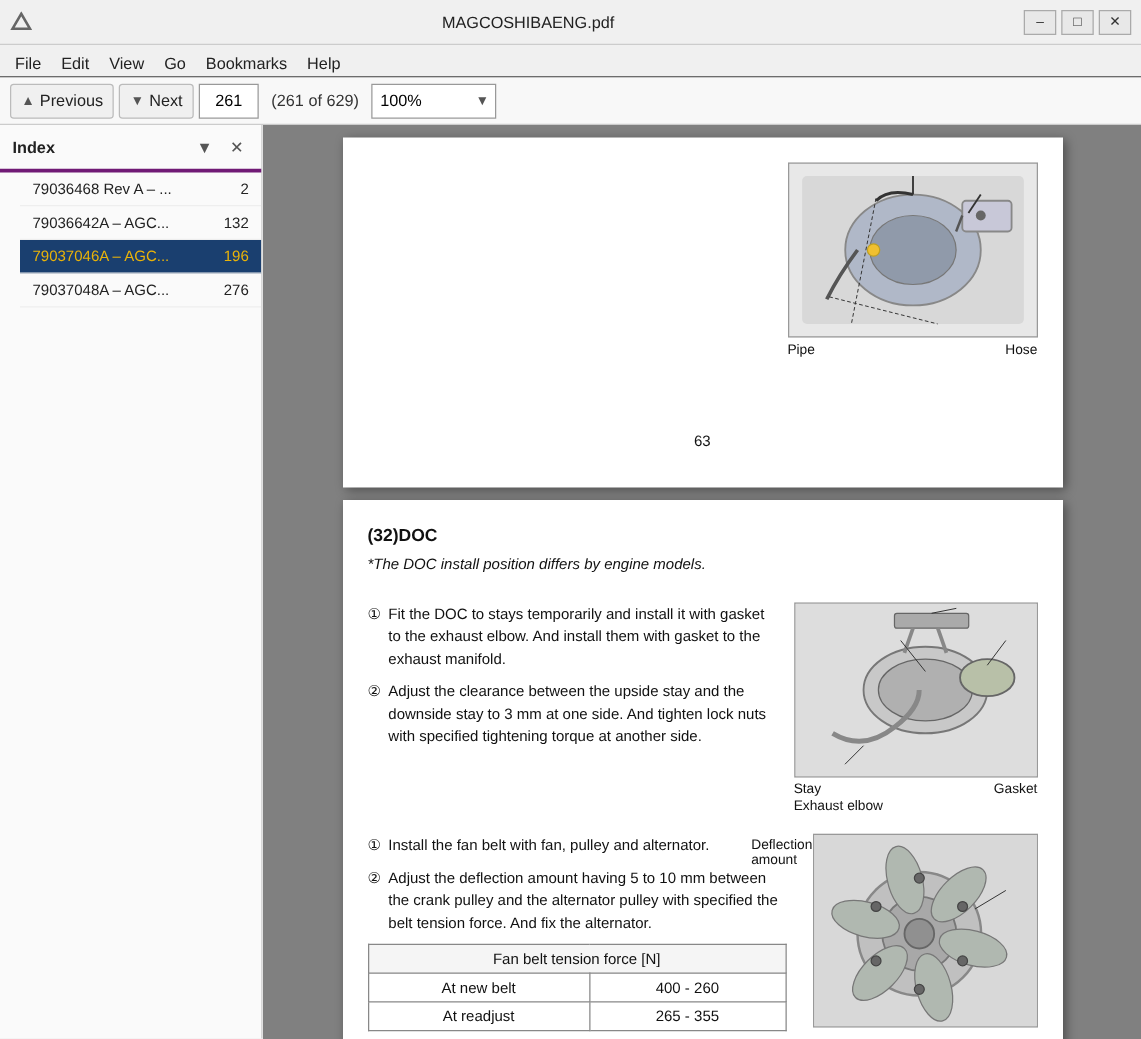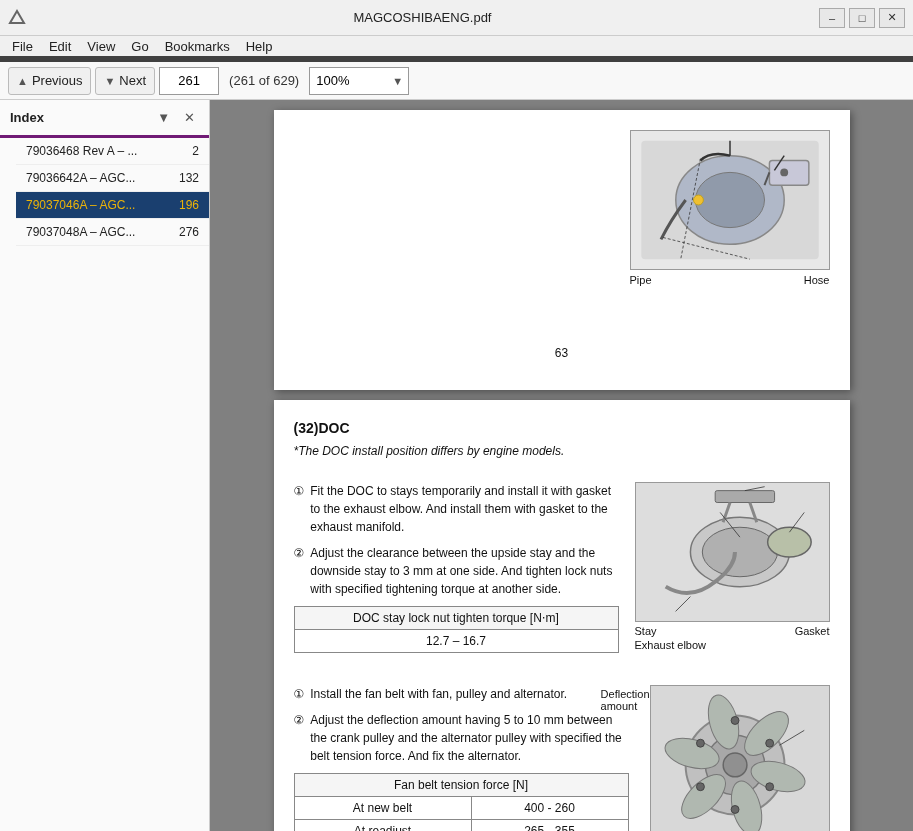--- a/index.html
+++ b/index.html
@@ -28,23 +28,23 @@
       display: flex; align-items: center; justify-content: center;
       color: #333;
     }
     .app-icon { width: 18px; height: 18px; display: flex; align-items: center; justify-content: center; }
 
     
     .menu-bar {
       height: 26px;
       background: #f0f0f0;
       display: flex;
-      align-items: flex-start;
+      align-items: flex-end;
       padding: 0 4px;
-      border-bottom: 6px solid #404040;
+      border-bottom: 1px solid #404040;
       flex-shrink: 0;
     }
     .menu-item {
       padding: 3px 8px;
       cursor: pointer;
       font-size: 13px;
       color: #222;
       border-radius: 3px;
     }
 
@@ -65,21 +65,21 @@
       border: 1px solid #bbb;
       background: #f0f0f0;
       border-radius: 3px;
       cursor: pointer;
       font-size: 13px;
       color: #222;
       height: 28px;
     }
     .nav-arrow { font-size: 11px; color: #555; }
     .page-input {
-      width: 60px;
+      width: 48px;
       height: 28px;
       border: 1px solid #999;
       padding: 2px 6px;
       font-size: 13px;
       text-align: center;
       background: white;
     }
     .page-count {
       font-size: 13px;
       color: #333;
@@ -389,30 +389,20 @@
         <div class="content-row">
           <div class="instructions">
             <div class="instruction-item">
               <span class="instr-num">①</span>
               <span class="instr-text">Fit the DOC to stays temporarily and install it with gasket to the exhaust elbow. And install them with gasket to the exhaust manifold.</span>
             </div>
             <div class="instruction-item">
               <span class="instr-num">②</span>
               <span class="instr-text">Adjust the clearance between the upside stay and the downside stay to 3 mm at one side. And tighten lock nuts with specified tightening torque at another side.</span>
             </div>
-            <table class="torque-table">
-              <tbody>
-                  <tr class="header-row">
-                <td colspan="2">DOC stay lock nut tighten torque [N⋅m]</td>
-              </tr>
-              <tr>
-                <td colspan="2">12.7 – 16.7</td>
-              </tr>
-            </tbody>
-              </table>
           </div>
           <div class="diagram-right">
             <div class="diagram-right-box">
               <svg viewBox="0 0 195 140" width="195" height="140">
                 <rect x="0" y="0" width="195" height="140" fill="#ddd"></rect>
 
                 <rect x="80" y="8" width="60" height="12" fill="#aaa" stroke="#666" stroke-width="1" rx="2"></rect>
 
                 <ellipse cx="105" cy="70" rx="50" ry="35" fill="#c8c8c8" stroke="#777" stroke-width="1.5"></ellipse>
                 <ellipse cx="105" cy="70" rx="38" ry="25" fill="#b0b0b0" stroke="#666" stroke-width="1"></ellipse>

